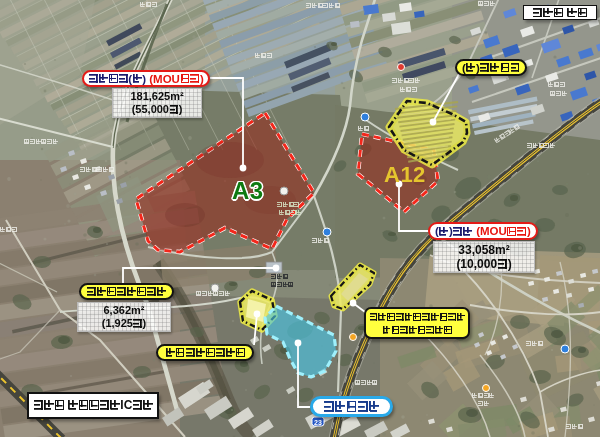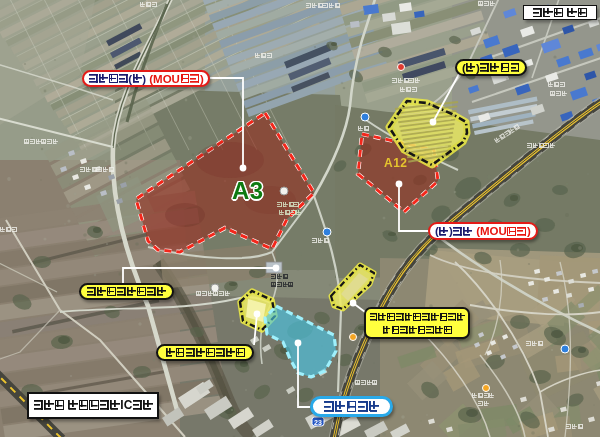--- a/index.html
+++ b/index.html
@@ -692,48 +692,51 @@
 <div class="mt" style="left:277px;top:201px;color:#d8e8c8;text-shadow:0 0 2px #1d5b2a,0 0 2px #1d5b2a"><i class="g"></i><i class="h"></i><i class="k"></i><i class="g"></i></div>
 <div class="mt" style="left:279px;top:209px;color:#d8e8c8;text-shadow:0 0 2px #1d5b2a,0 0 2px #1d5b2a"><i class="h"></i><i class="k"></i><i class="g"></i><i class="h"></i></div>
 
 <div class="mt" style="left:271px;top:273px;color:#26282c;text-shadow:0 0 2px #dfe2e4,0 0 2px #dfe2e4"><i class="g"></i><i class="h"></i><i class="k"></i></div>
 <div class="mt" style="left:271px;top:281px;color:#26282c;text-shadow:0 0 2px #dfe2e4,0 0 2px #dfe2e4"><i class="k"></i><i class="g"></i><i class="h"></i><i class="k"></i></div>
 
 <div class="mt" style="left:493px;top:130px;font-size:6.5px;transform:rotate(-33deg)"><i class="h"></i><i class="k"></i><i class="g"></i><i class="h"></i><i class="k"></i></div>
 
 <div class="zone" style="left:232px;top:177px;font-size:24px;color:#0e7a12;text-shadow:-1.5px 0 #fff,1.5px 0 #fff,0 -1.5px #fff,0 1.5px #fff,-1px -1px #fff,1px 1px #fff,-1px 1px #fff,1px -1px #fff">A3</div>
 
-<div class="zone" style="left:384px;top:156px;font-size:12px;color:#e5c52e">A12</div>
+<div class="zone" style="left:384px;top:162px;font-size:22px;color:#e5c52e">A12</div>
 
 <div class="pill red" style="left:82px;top:70px;height:13px;font-size:11.5px;padding:0 4px">
       <span style="color:#1b1b6e"><i class="g"></i><i class="h"></i><i class="k"></i><i class="g"></i>(<i class="h"></i>)</span>
       <span style="color:#e8150f">&nbsp;(MOU<i class="k"></i><i class="g"></i>)</span>
     </div>
 
+<div class="area" style="left:112px;top:88px;width:88px">181,625m²<br>(55,000<i class="g"></i>)</div>
 
 <div class="pill yel" style="left:455px;top:59px;height:13px;font-size:11.5px;padding:0 5px;color:#111">(<i class="h"></i>)<i class="g"></i><i class="h"></i><i class="k"></i><i class="g"></i></div>
 
 
 <div class="pill red" style="left:428px;top:222px;height:14px;font-size:11.5px;padding:0 5px">
       <span style="color:#1b1b6e">(<i class="h"></i>)<i class="g"></i><i class="h"></i></span>
       <span style="color:#e8150f">&nbsp;(MOU<i class="k"></i><i class="g"></i>)</span>
     </div>
 
+<div class="area" style="left:433px;top:241px;width:100px;font-size:12px;line-height:14px">33,058m²<br>(10,000<i class="g"></i>)</div>
 
 <div class="pill yel" style="left:79px;top:283px;height:13px;font-size:11.5px;padding:0 5px;color:#111">
       <i class="g"></i>
       <i class="h"></i>
       <i class="k"></i>
       <i class="g"></i>
       <i class="h"></i>
       <i class="k"></i>
       <i class="g"></i>
       <i class="h"></i>
     </div>
 
+<div class="area" style="left:77px;top:302px;width:92px">6,362m²<br>(1,925<i class="g"></i>)</div>
 
 <div class="pill yel" style="left:156px;top:344px;height:13px;font-size:11.5px;padding:0 7px;color:#111">
       <i class="h"></i>
       <i class="k"></i>
       <i class="g"></i>
       <i class="h"></i>
       <i class="k"></i>
       <i class="g"></i>
       <i class="h"></i>
       <i class="k"></i>

